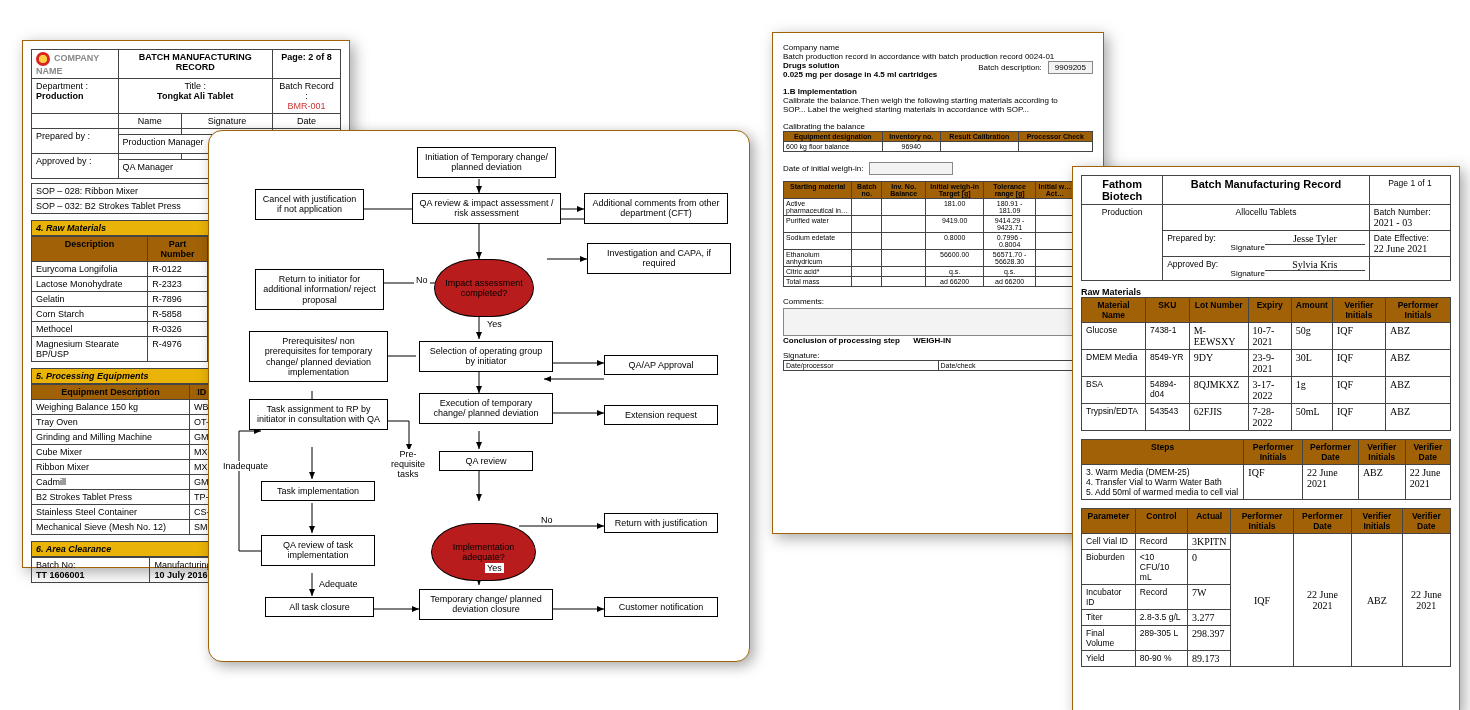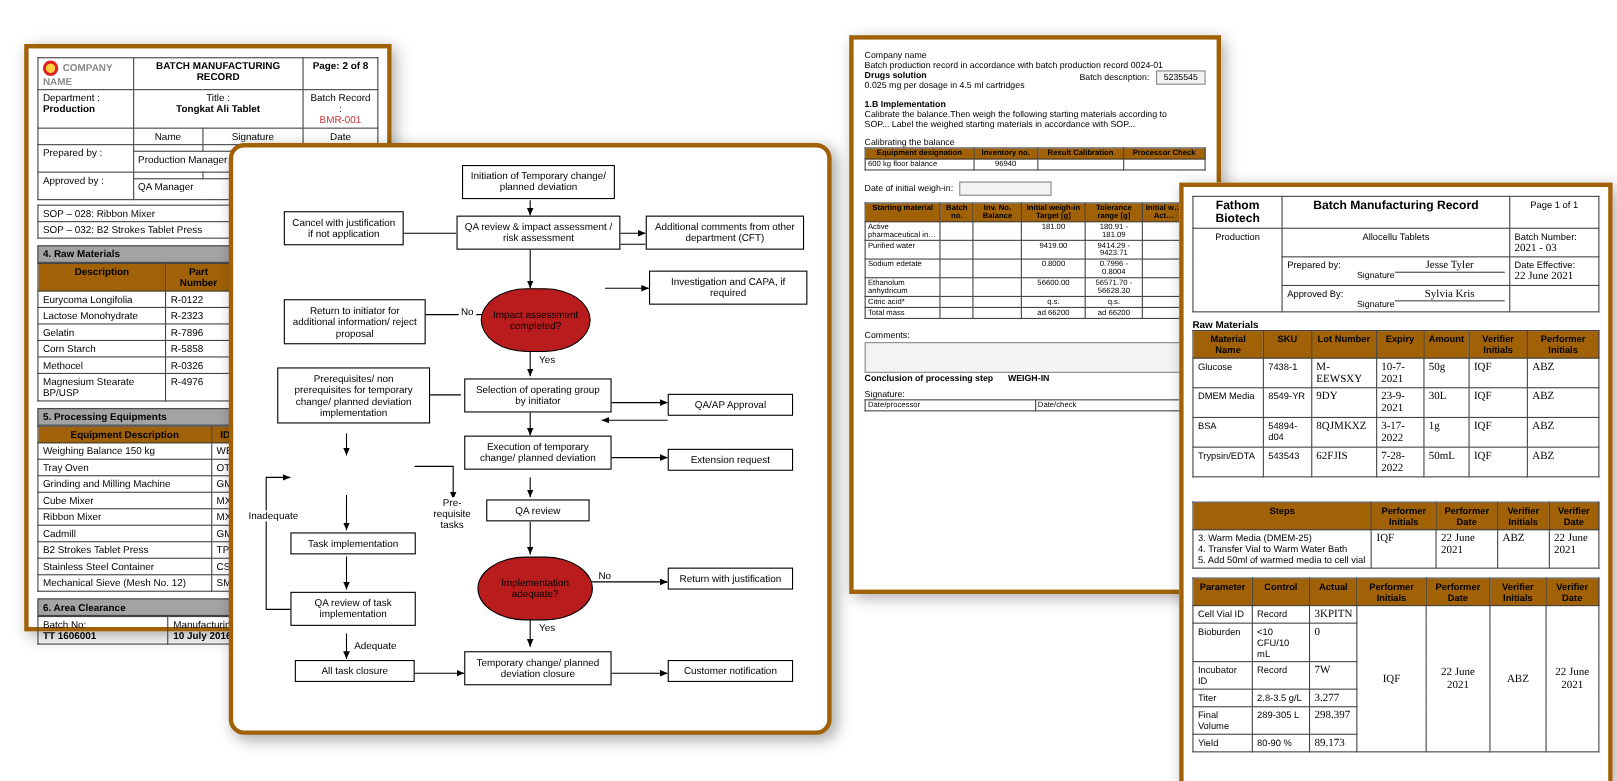--- a/index.html
+++ b/index.html
@@ -1,24 +1,24 @@
 <!DOCTYPE html>
 <html><head>
 <meta charset="utf-8">
 <style>
   html,body{margin:0;padding:0;background:#fff;font-family:Arial,Helvetica,sans-serif;font-size:10px;color:#000;height:100%;}
   .stage{position:relative;width:1470px;height:710px;}
-  .sheet{position:absolute;background:#fff;border:4px solid #a16207;box-shadow:4px 4px 14px rgba(0,0,0,.35);}
+  .sheet{position:absolute;background:#fff;border:1px solid #a16207;box-shadow:4px 4px 14px rgba(0,0,0,.35);}
   table{border-collapse:collapse;width:100%;}
   td,th{border:1px solid #444;padding:2px 4px;font-size:9px;vertical-align:top;}
   th{font-weight:bold;background:#a16207;}
   
   #s1{left:22px;top:40px;width:310px;height:510px;padding:8px;font-size:9px;}
   #s1 .hdr td{font-weight:bold;}
-  .sec-title{background:#a3a3a3;font-weight:bold;padding:2px 4px;border:1px solid #444;font-size:9px;margin-top:6px;}
+  .sec-title{background:#eab308;font-weight:bold;padding:2px 4px;border:1px solid #444;font-size:9px;margin-top:6px;font-style:italic;}
   .logo{display:inline-block;width:14px;height:14px;border-radius:50%;background:radial-gradient(circle,#ffcf3f 40%,#d22 45%);vertical-align:middle;margin-right:4px;}
   
   #s2{left:208px;top:130px;width:540px;height:530px;border-radius:14px;}
   .node{position:absolute;border:1px solid #000;background:#fff;font-size:9px;text-align:center;padding:4px 6px;line-height:1.15;}
   .decision{position:absolute;border:1px solid #000;border-radius:50%/60%;background:#b91c1c;font-size:9px;text-align:center;display:flex;align-items:center;justify-content:center;padding:4px;}
   .lbl{position:absolute;font-size:9px;background:#fff;padding:0 2px;}
   svg.arrows{position:absolute;inset:0;width:100%;height:100%;}
   
   #s3{left:772px;top:32px;width:310px;height:480px;padding:10px;font-size:8px;}
   #s3 .tiny td,#s3 .tiny th{font-size:7px;padding:1px 2px;}
@@ -243,45 +243,46 @@
   <div class="node" style="left:208px;top:16px;width:125px">Initiation of Temporary change/ planned deviation</div>
   <div class="node" style="left:203px;top:62px;width:135px">QA review &amp; impact assessment / risk assessment</div>
   <div class="node" style="left:46px;top:58px;width:95px">Cancel with justification if not application</div>
   <div class="node" style="left:375px;top:62px;width:130px">Additional comments from other department (CFT)</div>
   <div class="node" style="left:378px;top:112px;width:130px">Investigation and CAPA, if required</div>
   <div class="decision" style="left:225px;top:128px;width:90px;height:48px">Impact assessment completed?</div>
   <div class="node" style="left:46px;top:138px;width:115px">Return to initiator for additional information/ reject proposal</div>
   <div class="node" style="left:40px;top:200px;width:125px">Prerequisites/ non prerequisites for temporary change/ planned deviation implementation</div>
   <div class="node" style="left:210px;top:210px;width:120px">Selection of operating group by initiator</div>
   <div class="node" style="left:395px;top:224px;width:100px">QA/AP Approval</div>
+  <div class="node" style="left:40px;top:268px;width:125px">Task assignment to RP by initiator in consultation with QA</div>
   <div class="node" style="left:210px;top:262px;width:120px">Execution of temporary change/ planned deviation</div>
   <div class="node" style="left:395px;top:274px;width:100px">Extension request</div>
   <div class="node" style="left:52px;top:350px;width:100px">Task implementation</div>
   <div class="node" style="left:230px;top:320px;width:80px">QA review</div>
   <div class="node" style="left:52px;top:404px;width:100px">QA review of task implementation</div>
-  <div class="decision" style="left:222px;top:372px;width:95px;height:48px">Implementation adequate?</div>
+  <div class="decision" style="left:222px;top:392px;width:95px;height:48px">Implementation adequate?</div>
   <div class="node" style="left:395px;top:382px;width:100px">Return with justification</div>
   <div class="node" style="left:56px;top:466px;width:95px">All task closure</div>
   <div class="node" style="left:210px;top:458px;width:120px">Temporary change/ planned deviation closure</div>
   <div class="node" style="left:395px;top:466px;width:100px">Customer notification</div>
   <div class="lbl" style="left:205px;top:144px">No</div>
   <div class="lbl" style="left:276px;top:188px">Yes</div>
   <div class="lbl" style="left:330px;top:384px">No</div>
   <div class="lbl" style="left:276px;top:432px">Yes</div>
   <div class="lbl" style="left:12px;top:330px">Inadequate</div>
   <div class="lbl" style="left:108px;top:448px">Adequate</div>
   <div class="lbl" style="left:172px;top:318px;width:50px;text-align:center">Pre-requisite tasks</div>
 </div>
 
 <div id="s3" class="sheet">
   <div>Company name</div>
   <div style="text-align:left;font-weight:normal;font-size:8px">Batch production record in accordance with batch production record 0024-01</div>
   <div><b>Drugs solution</b>
-    <span style="float:right"><span>Batch description:</span><span class="field">5235545</span></span></div>
-  <div style="font-weight:normal">0.025 mg per dosage in 4.5 ml cartridges</div>
+    <span style="float:right"><span>Batch description:</span><span class="field">9909205</span></span></div>
+  <div style="font-weight:bold">0.025 mg per dosage in 4.5 ml cartridges</div>
   <div style="margin-top:8px;font-weight:bold">1.B    Implementation</div>
   <div>Calibrate the balance.Then weigh the following starting materials according to</div>
   <div>SOP... Label the weighed starting materials in accordance with SOP...</div>
   <div style="margin-top:8px">Calibrating the balance</div>
   <table class="tiny">
     <tbody>
           <tr>
             <th>Equipment designation</th>
             <th>Inventory no.</th>
             <th>Result Calibration</th>
@@ -449,21 +450,21 @@
             <td>543543</td>
             <td class="hw">62FJIS</td>
             <td class="hw">7-28-2022</td>
             <td class="hw">50mL</td>
             <td class="hw">IQF</td>
             <td class="hw">ABZ</td>
           </tr>
         </tbody>
   </table>
 
-  <table style="margin-top:22px">
+  <table style="margin-top:8px">
     <tbody>
           <tr>
             <th style="width:44%">Steps</th>
             <th>Performer Initials</th>
             <th>Performer Date</th>
             <th>Verifier Initials</th>
             <th>Verifier Date</th>
           </tr>
     <tr>
             <td style="white-space:pre-line">3.  Warm Media (DMEM-25)

